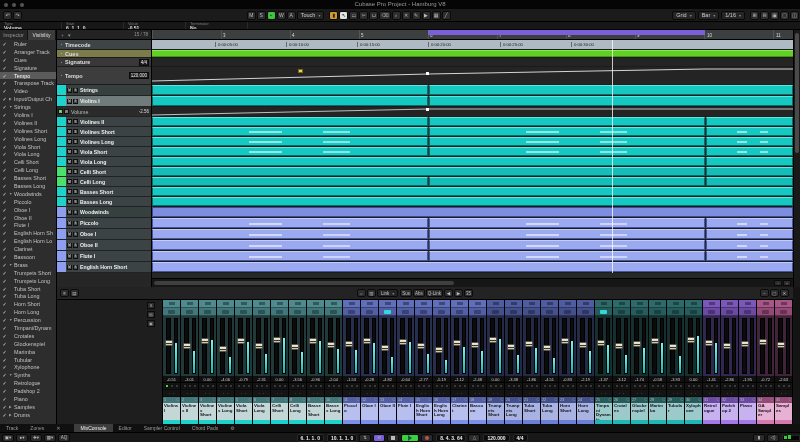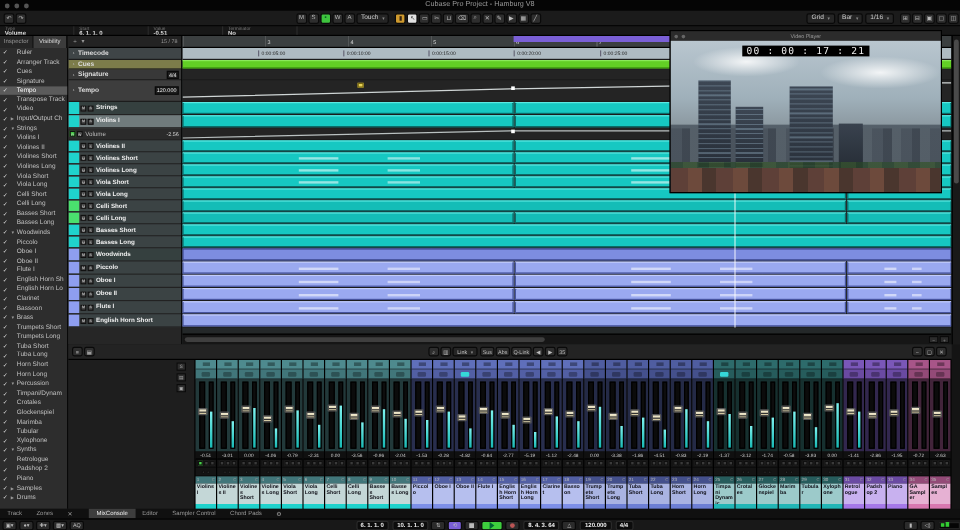--- a/index.html
+++ b/index.html
@@ -807,39 +807,20 @@
       <div class="zbtns">
         <span class="zb">−</span>
         <span class="zb">＋</span>
       </div>
     </div>
   </div>
   <div class="vscroll">
     <div class="vthumb"></div>
   </div>
 
-  <div class="video">
-    <div class="vtitle">
-      <span class="vdot"></span>
-      <span class="vdot"></span>
-      <span class="vtitle-text">Video Player</span>
-    </div>
-    <div class="vscene">
-      <div class="cloud" style="left:8%;top:4%;width:40%;height:20%;"></div>
-      <div class="cloud" style="left:55%;top:10%;width:45%;height:22%;"></div>
-      <div class="skyline"></div>
-      <div class="bldg win" style="left:10%;top:26%;width:12%;height:58%;"></div>
-      <div class="bldg win" style="left:24%;top:44%;width:10%;height:40%;"></div>
-      <div class="bldg win" style="left:44%;top:30%;width:16%;height:60%;"></div>
-      <div class="bldg" style="left:62%;top:55%;width:9%;height:30%;"></div>
-      <div class="trees"></div>
-      <div class="fore"></div>
-      <div class="vtimecode">00 : 00 : 17 : 21</div>
-    </div>
-  </div>
 
   <div class="mixer">
     <div class="mixbar">
       <span class="tbtn" style="margin-left:3px">≡</span>
       <span class="tbtn">▤</span>
       <span class="mix-center">
         <span class="tbtn">⌕</span>
         <span class="tbtn">▥</span>
         <span class="tsel" style="height:8px;font-size:4.5px">
           <span>Link</span>

